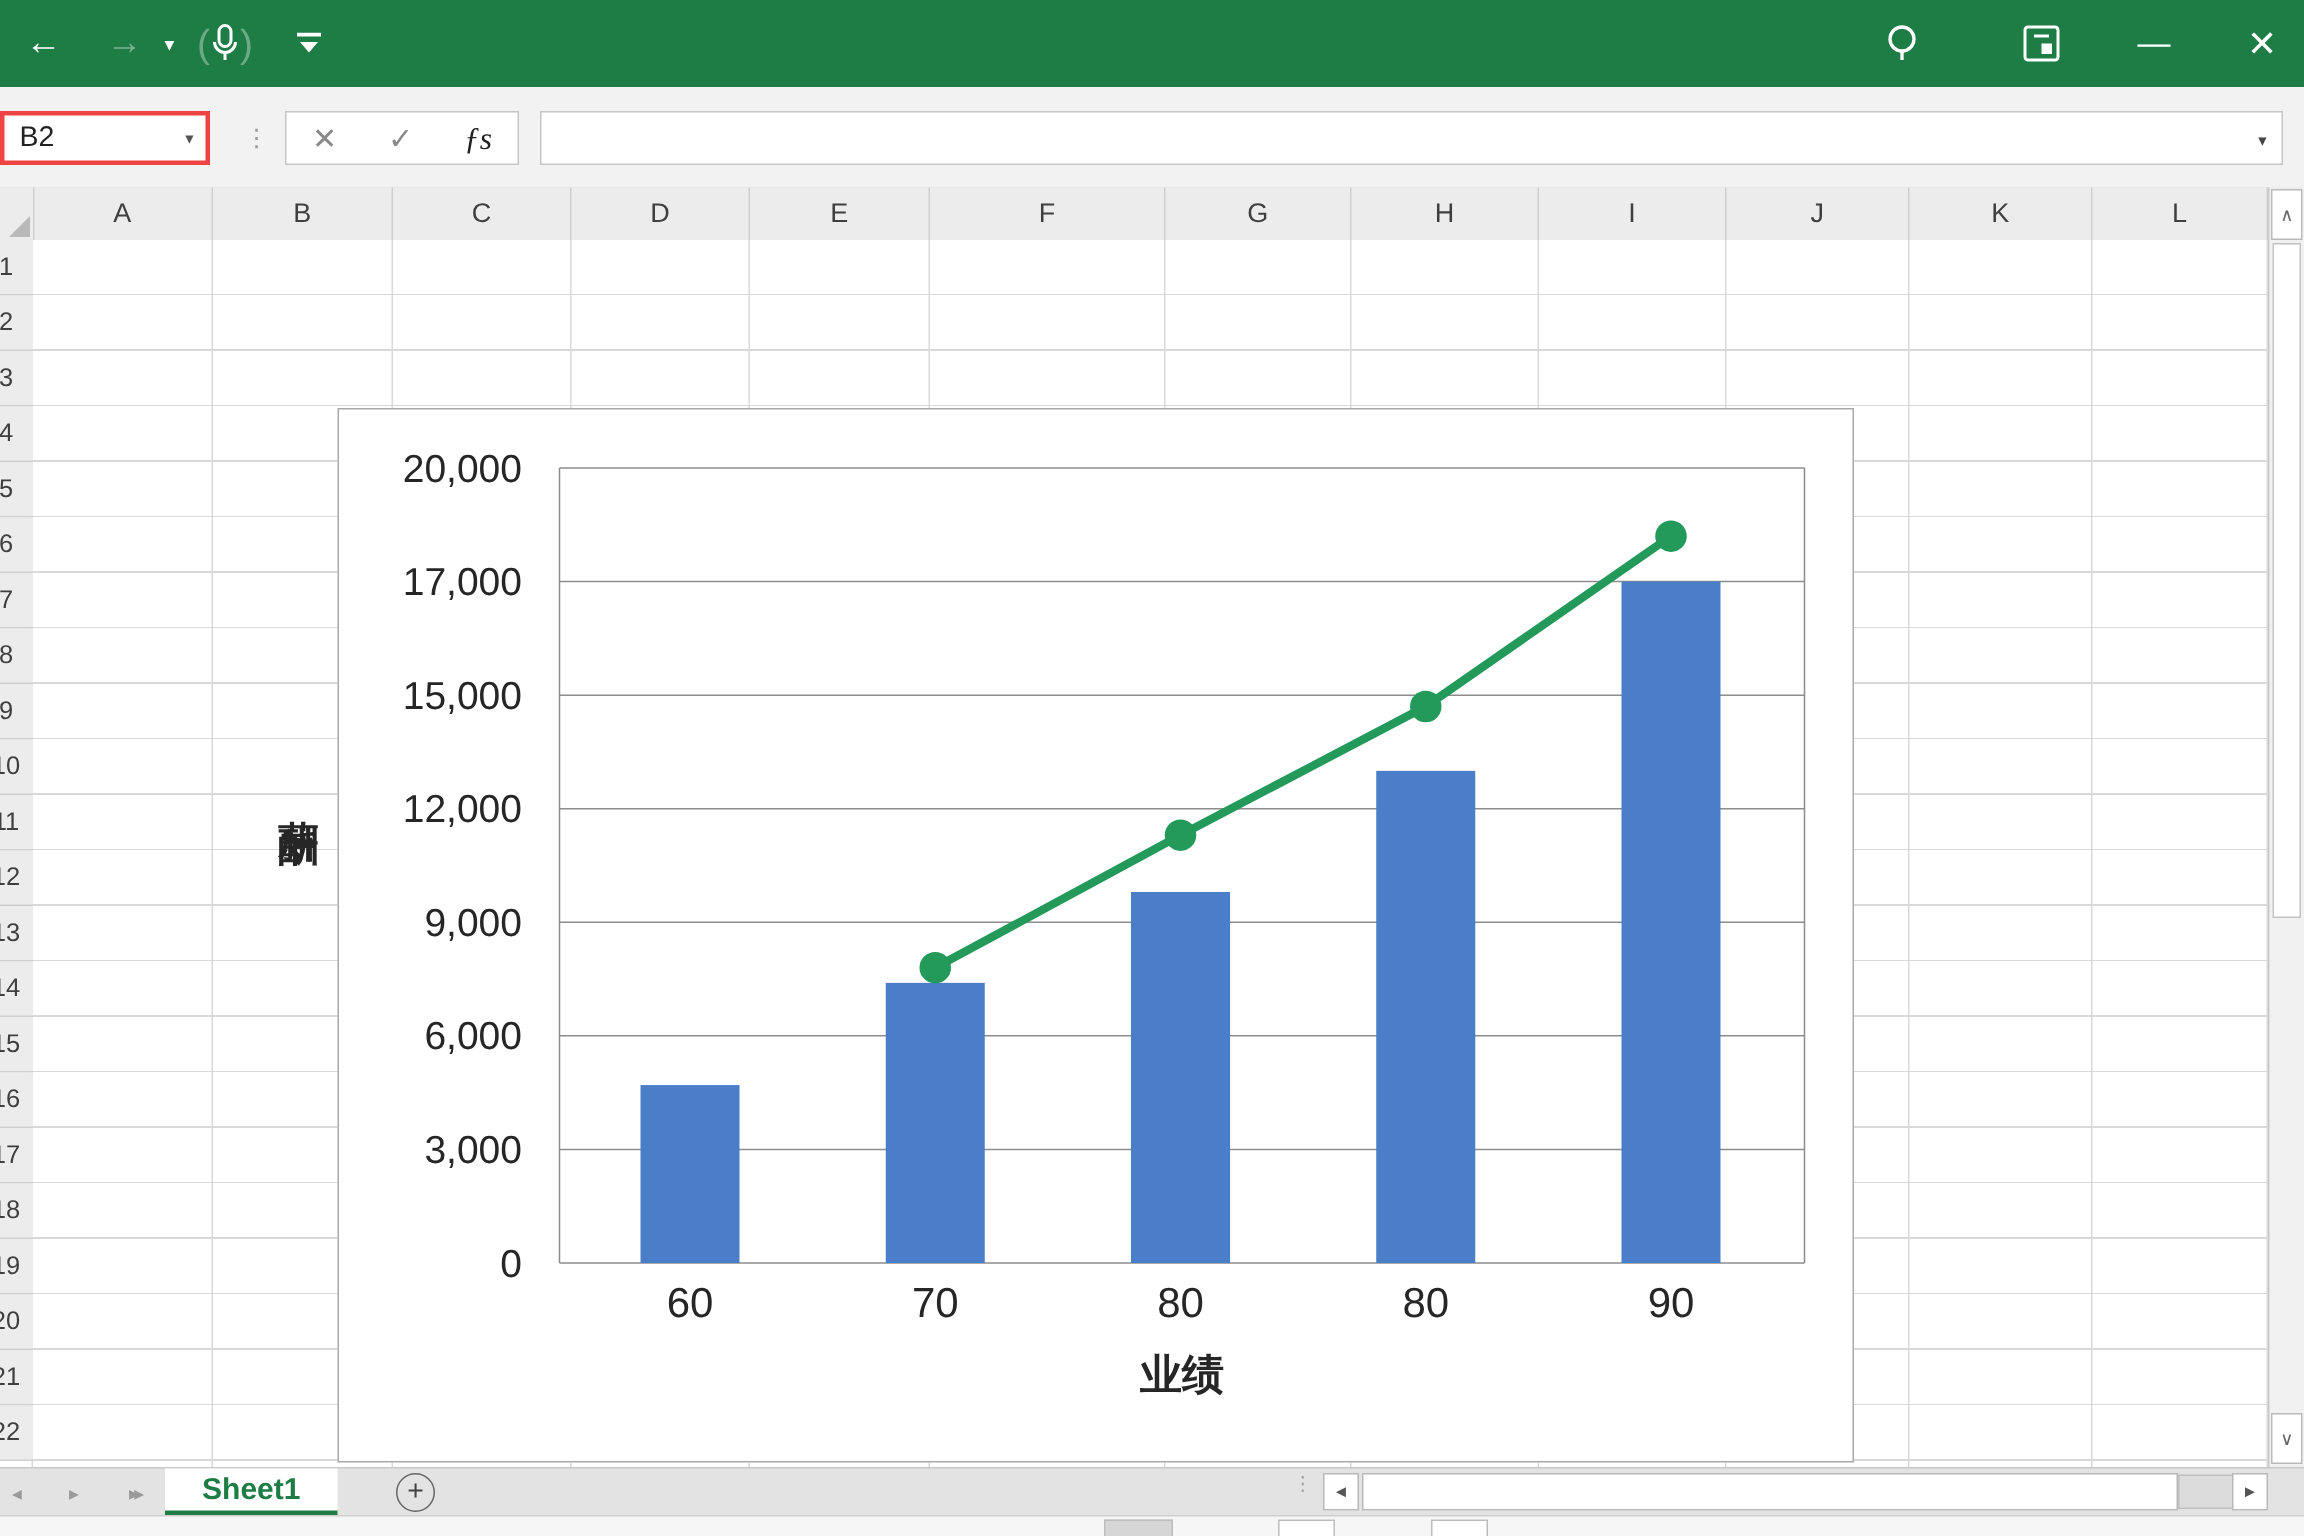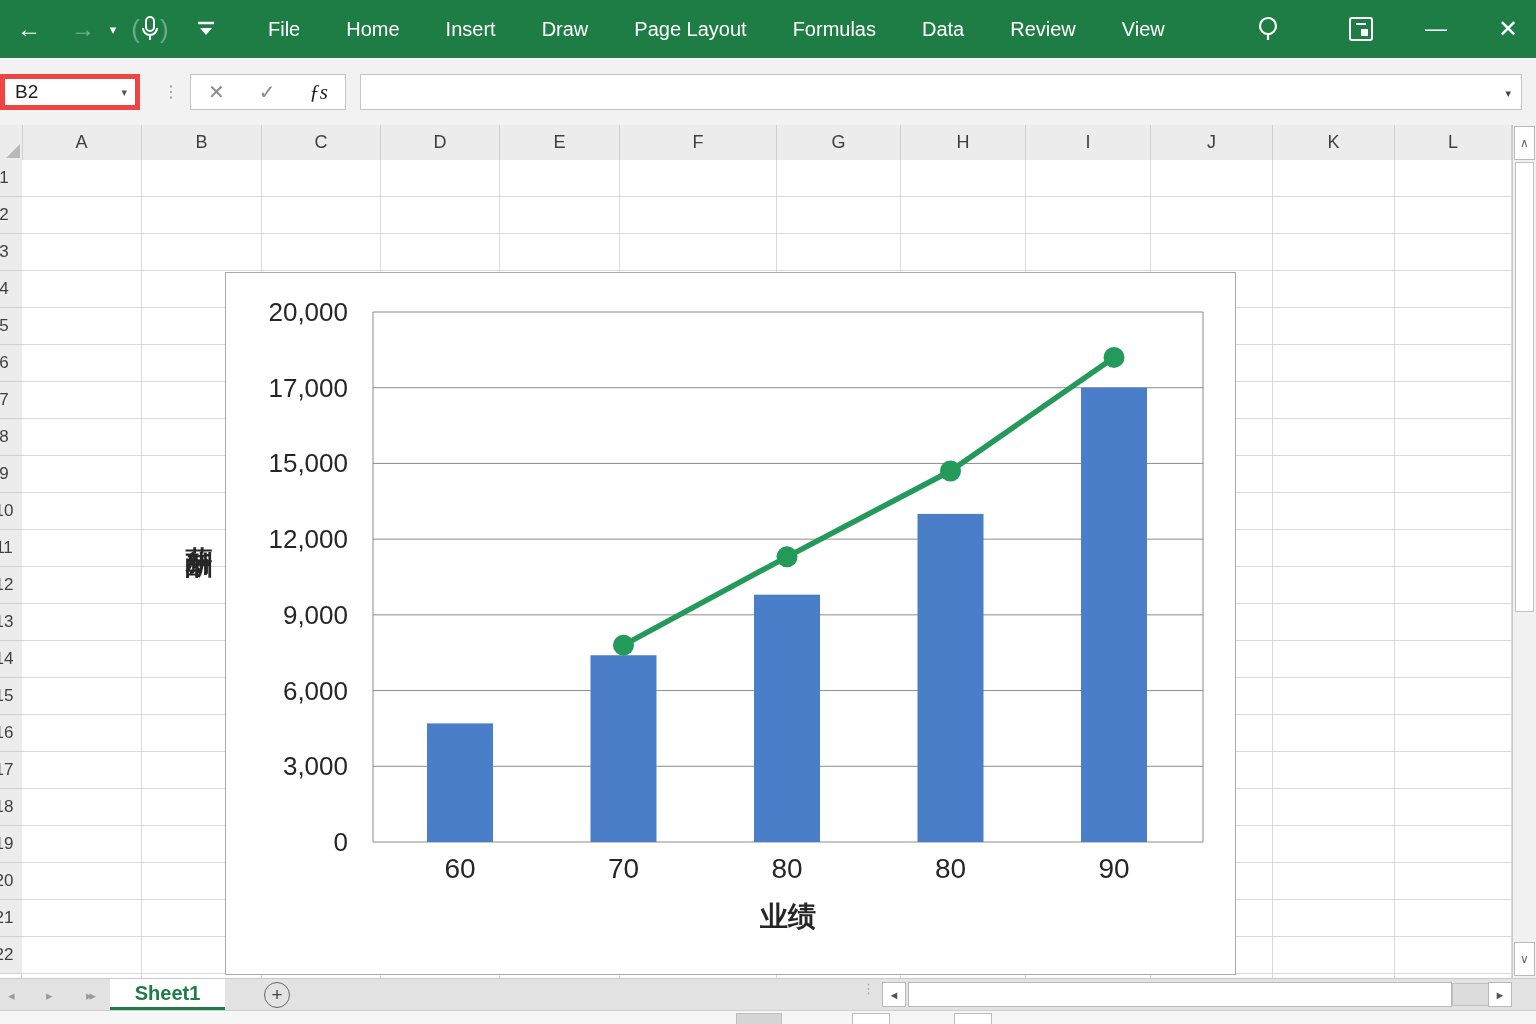--- a/index.html
+++ b/index.html
@@ -8,21 +8,21 @@
   
   .ribbon{position:absolute;left:0;top:0;width:1536px;height:58px;background:#1E7C45;color:#fff;}
   .ribbon .ic{position:absolute;top:0;height:58px;display:flex;align-items:center;justify-content:center;cursor:pointer;}
   .menu{position:absolute;left:268px;top:0;height:58px;display:flex;align-items:center;gap:46px;}
   .menu span{font-size:20px;color:#fff;cursor:pointer;white-space:nowrap;}
   .dim{opacity:.4;}
   .mic-wrap{position:absolute;left:128px;top:0;height:58px;width:44px;display:flex;align-items:center;justify-content:center;}
   .paren{color:rgba(255,255,255,.35);font-size:26px;margin:0 1px;}
   
   .fbar{position:absolute;left:0;top:58px;width:1536px;height:67px;background:#f2f2f2;border-bottom:1px solid #d5d5d5;}
-  .namebox{position:absolute;left:0;top:16px;width:140px;height:36px;background:#fff;border:5px solid #ef4444;
+  .namebox{position:absolute;left:0;top:16px;width:140px;height:36px;background:#fff;border:3px solid #ef4444;
            display:flex;align-items:center;font-size:19px;color:#222;padding-left:10px;box-sizing:border-box;}
   .namebox .dd{position:absolute;right:8px;color:#555;font-size:11px;}
   .grip{position:absolute;left:163px;top:24px;color:#9a9a9a;font-size:16px;letter-spacing:0;}
   .fxbox{position:absolute;left:190px;top:16px;width:156px;height:36px;background:#fff;border:1px solid #c6c6c6;
          display:flex;align-items:center;justify-content:space-around;box-sizing:border-box;}
   .fxbox .gx{color:#8a8a8a;font-size:20px;cursor:pointer;}
   .fxlabel{font-family:"Liberation Serif",serif;font-style:italic;font-size:21px;color:#222;cursor:pointer;}
   .finput{position:absolute;left:360px;top:16px;width:1162px;height:36px;background:#fff;border:1px solid #c6c6c6;box-sizing:border-box;}
   .finput .dd{position:absolute;right:10px;top:12px;color:#444;font-size:11px;}
   
@@ -85,31 +85,20 @@
       </svg>
       <span class="paren">)</span>
     </div>
     <div class="ic" style="left:190px;width:32px;">
       <svg width="20" height="16" viewBox="0 0 20 16">
         <line x1="2" y1="2" x2="18" y2="2" stroke="#fff" stroke-width="2.5"></line>
         <path d="M4 7 L16 7 L10 14 Z" fill="#fff"></path>
       </svg>
     </div>
 
-    <div class="menu" id="ribbon-menu">
-        <span>File</span>
-        <span>Home</span>
-        <span>Insert</span>
-        <span>Draw</span>
-        <span>Page Layout</span>
-        <span>Formulas</span>
-        <span>Data</span>
-        <span>Review</span>
-        <span>View</span>
-      </div>
 
     <div class="ic" style="left:1250px;width:36px;">
       <svg width="24" height="28" viewBox="0 0 24 28">
         <circle cx="12" cy="11" r="8" fill="none" stroke="#fff" stroke-width="2.2"></circle>
         <line x1="12" y1="19" x2="12" y2="25" stroke="#fff" stroke-width="2.2"></line>
       </svg>
     </div>
     <div class="ic" style="left:1342px;width:38px;">
       <svg width="26" height="26" viewBox="0 0 26 26">
         <rect x="2" y="2" width="22" height="22" rx="2" fill="none" stroke="#fff" stroke-width="2"></rect>

